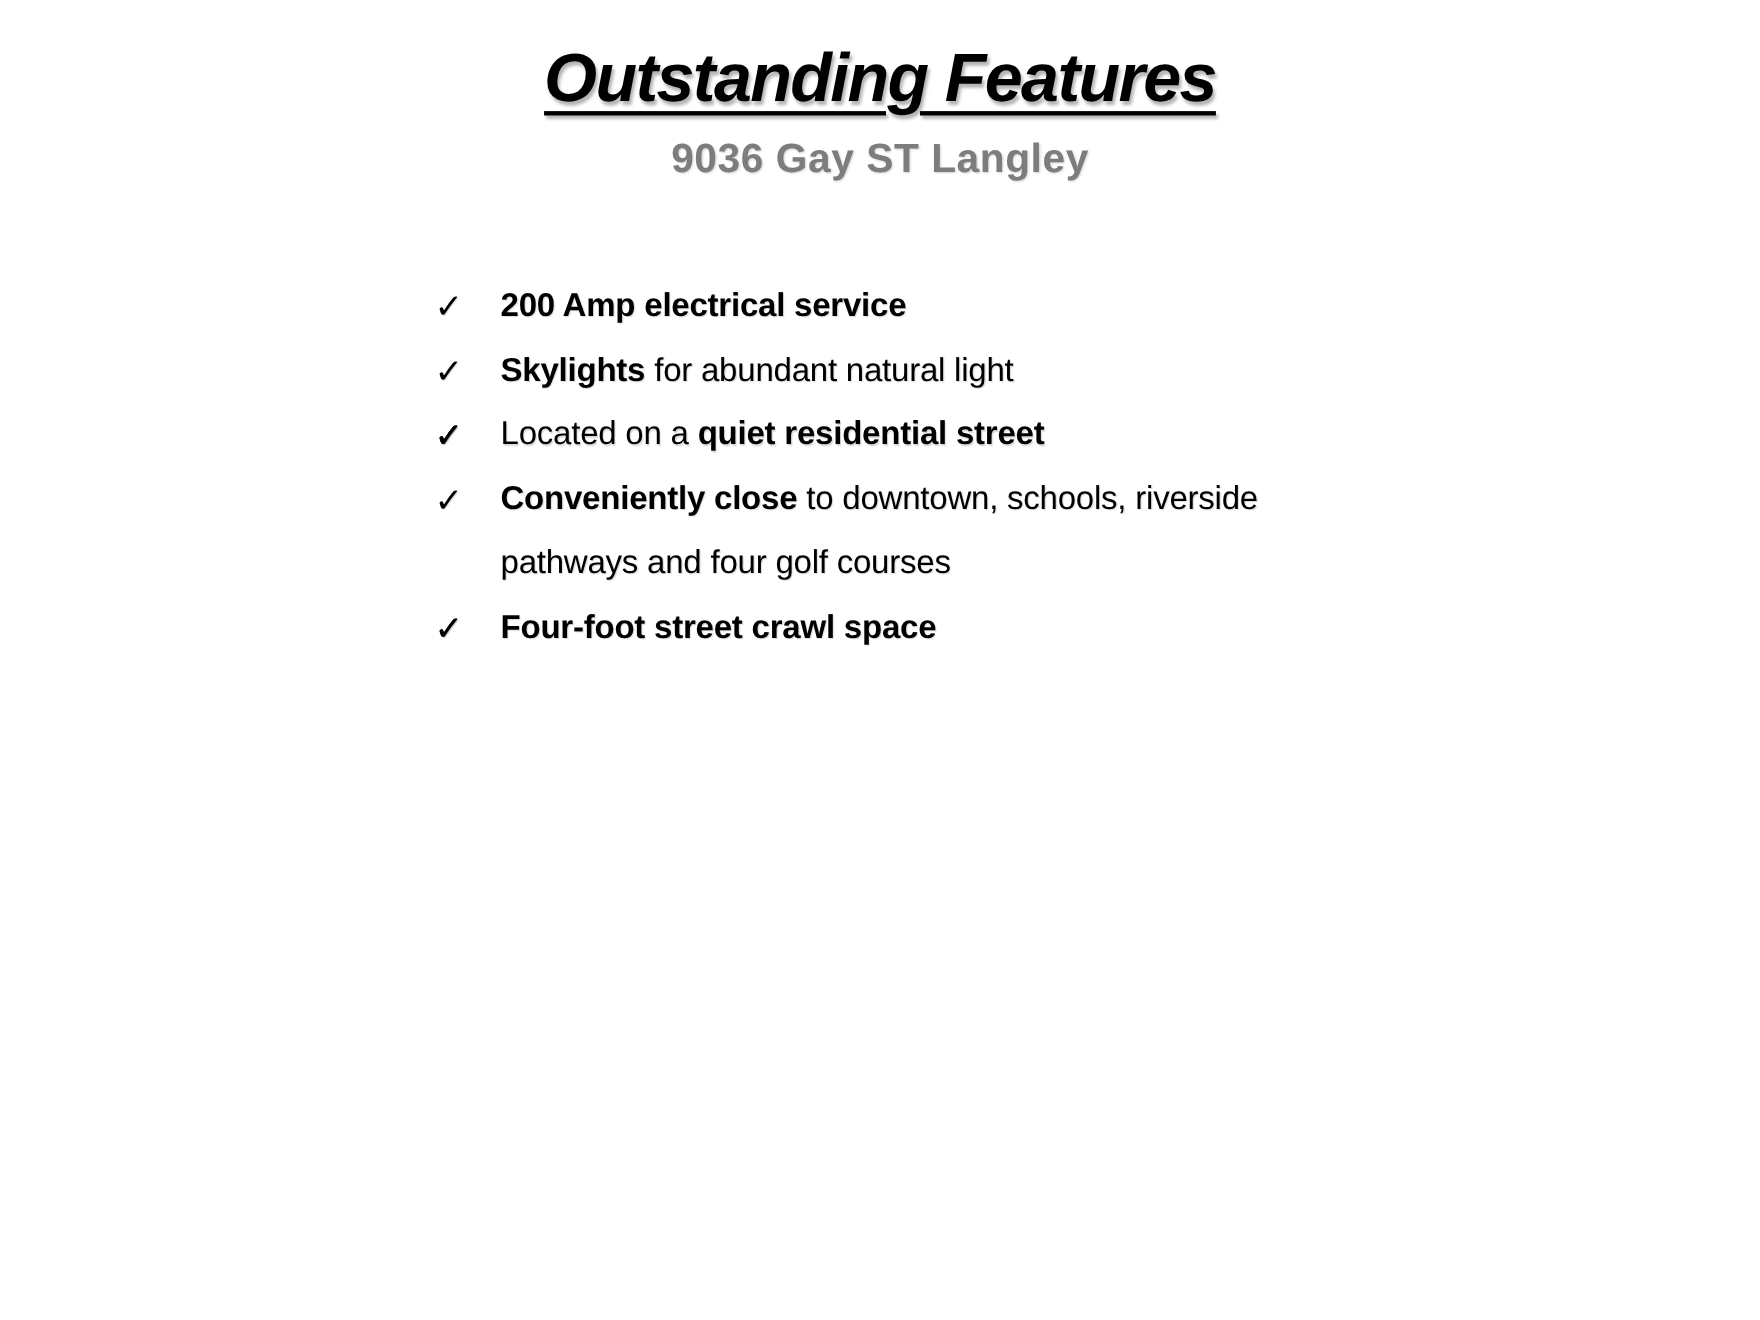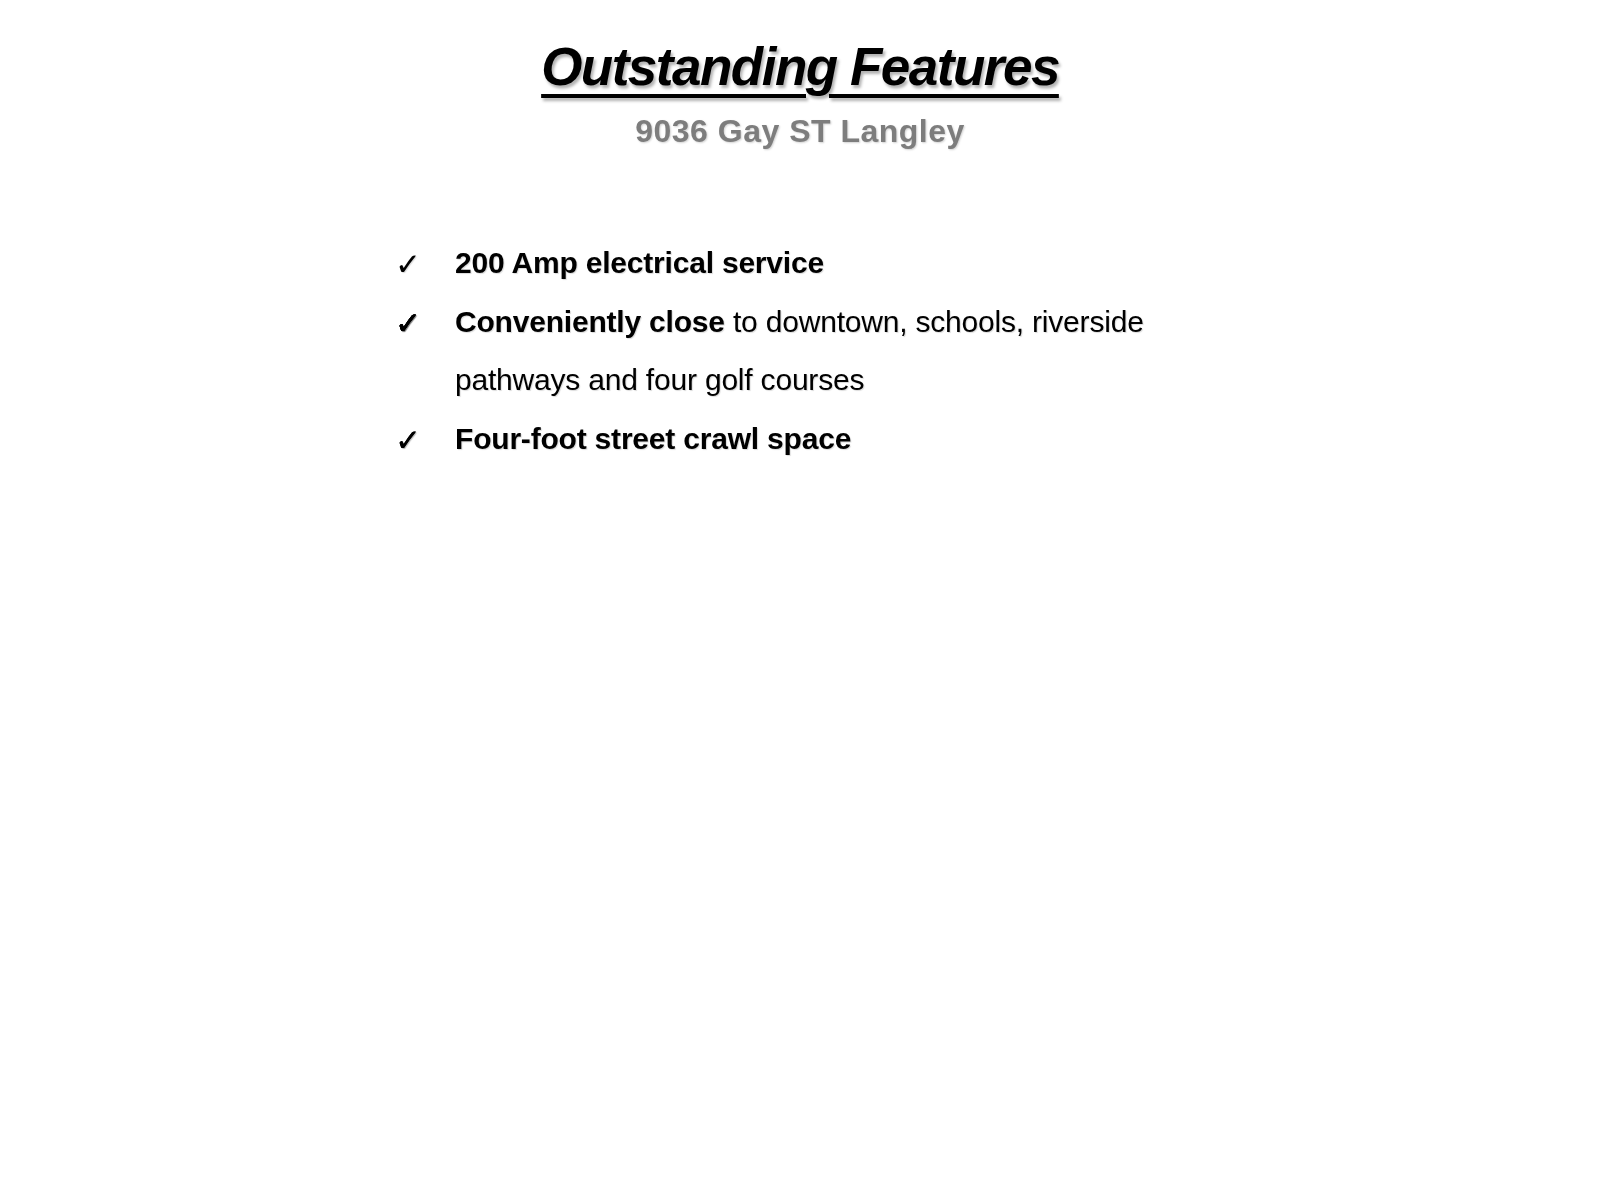--- a/index.html
+++ b/index.html
@@ -17,33 +17,33 @@
     height: 1200px;
     background: var(--background, #ffffff);
   }
   .header {
     padding-top: 36px;
     text-align: center;
   }
   .title {
     display: inline-block;
     font-family: "Liberation Sans", sans-serif;
-    font-size: 53px;
+    font-size: 62px;
     font-style: italic;
     font-weight: 700;
     letter-spacing: -1.5px;
     color: var(--text, #000000);
     text-decoration: underline;
     text-decoration-thickness: 4px;
     text-underline-offset: 9px;
     text-shadow: 2px 3px 3px rgba(0,0,0,0.30);
   }
   .subtitle {
     margin-top: 16px;
-    font-size: 32px;
+    font-size: 37px;
     font-weight: 700;
     letter-spacing: 0.5px;
     color: var(--subtitle-gray, #7d7d7d);
     text-shadow: 1px 1px 2px rgba(0,0,0,0.18);
   }
   .features {
     list-style: none;
     margin: 84px 0 0 395px;
     width: 758px;
   }
@@ -71,21 +71,21 @@
 <body>
 
 <div class="page">
   <div class="header">
     <h1 class="title">Outstanding Features</h1>
     <div class="subtitle">9036 Gay ST Langley</div>
   </div>
 
   <ul class="features" id="features-list">
       <li class="feature"><span class="check">✓</span><span class="feature-text"><span class="seg bold">200 Amp electrical service</span></span></li>
+      <li class="feature"><span class="check">✓</span><span class="feature-text"><span class="seg bold">Skylights</span><span class="seg"> for abundant natural light</span></span></li>
       <li class="feature"><span class="check">✓</span></li>
       <li class="feature"><span class="check">✓</span></li>
-      <li class="feature"><span class="check">✓</span></li>
-      <li class="feature"><span class="check">✓</span></li>
+      <li class="feature"><span class="check">✓</span><span class="feature-text"><span class="seg">Located on a </span><span class="seg bold">quiet residential street</span></span></li>
       <li class="feature"><span class="check">✓</span><span class="feature-text"><span class="seg bold">Conveniently close</span><span class="seg"> to downtown, schools, riverside pathways and four golf courses</span></span></li>
       <li class="feature"><span class="check">✓</span></li>
       <li class="feature"><span class="check">✓</span><span class="feature-text"><span class="seg bold">Four-foot street crawl space</span></span></li>
     </ul>
 </div>
 
 </body></html>

